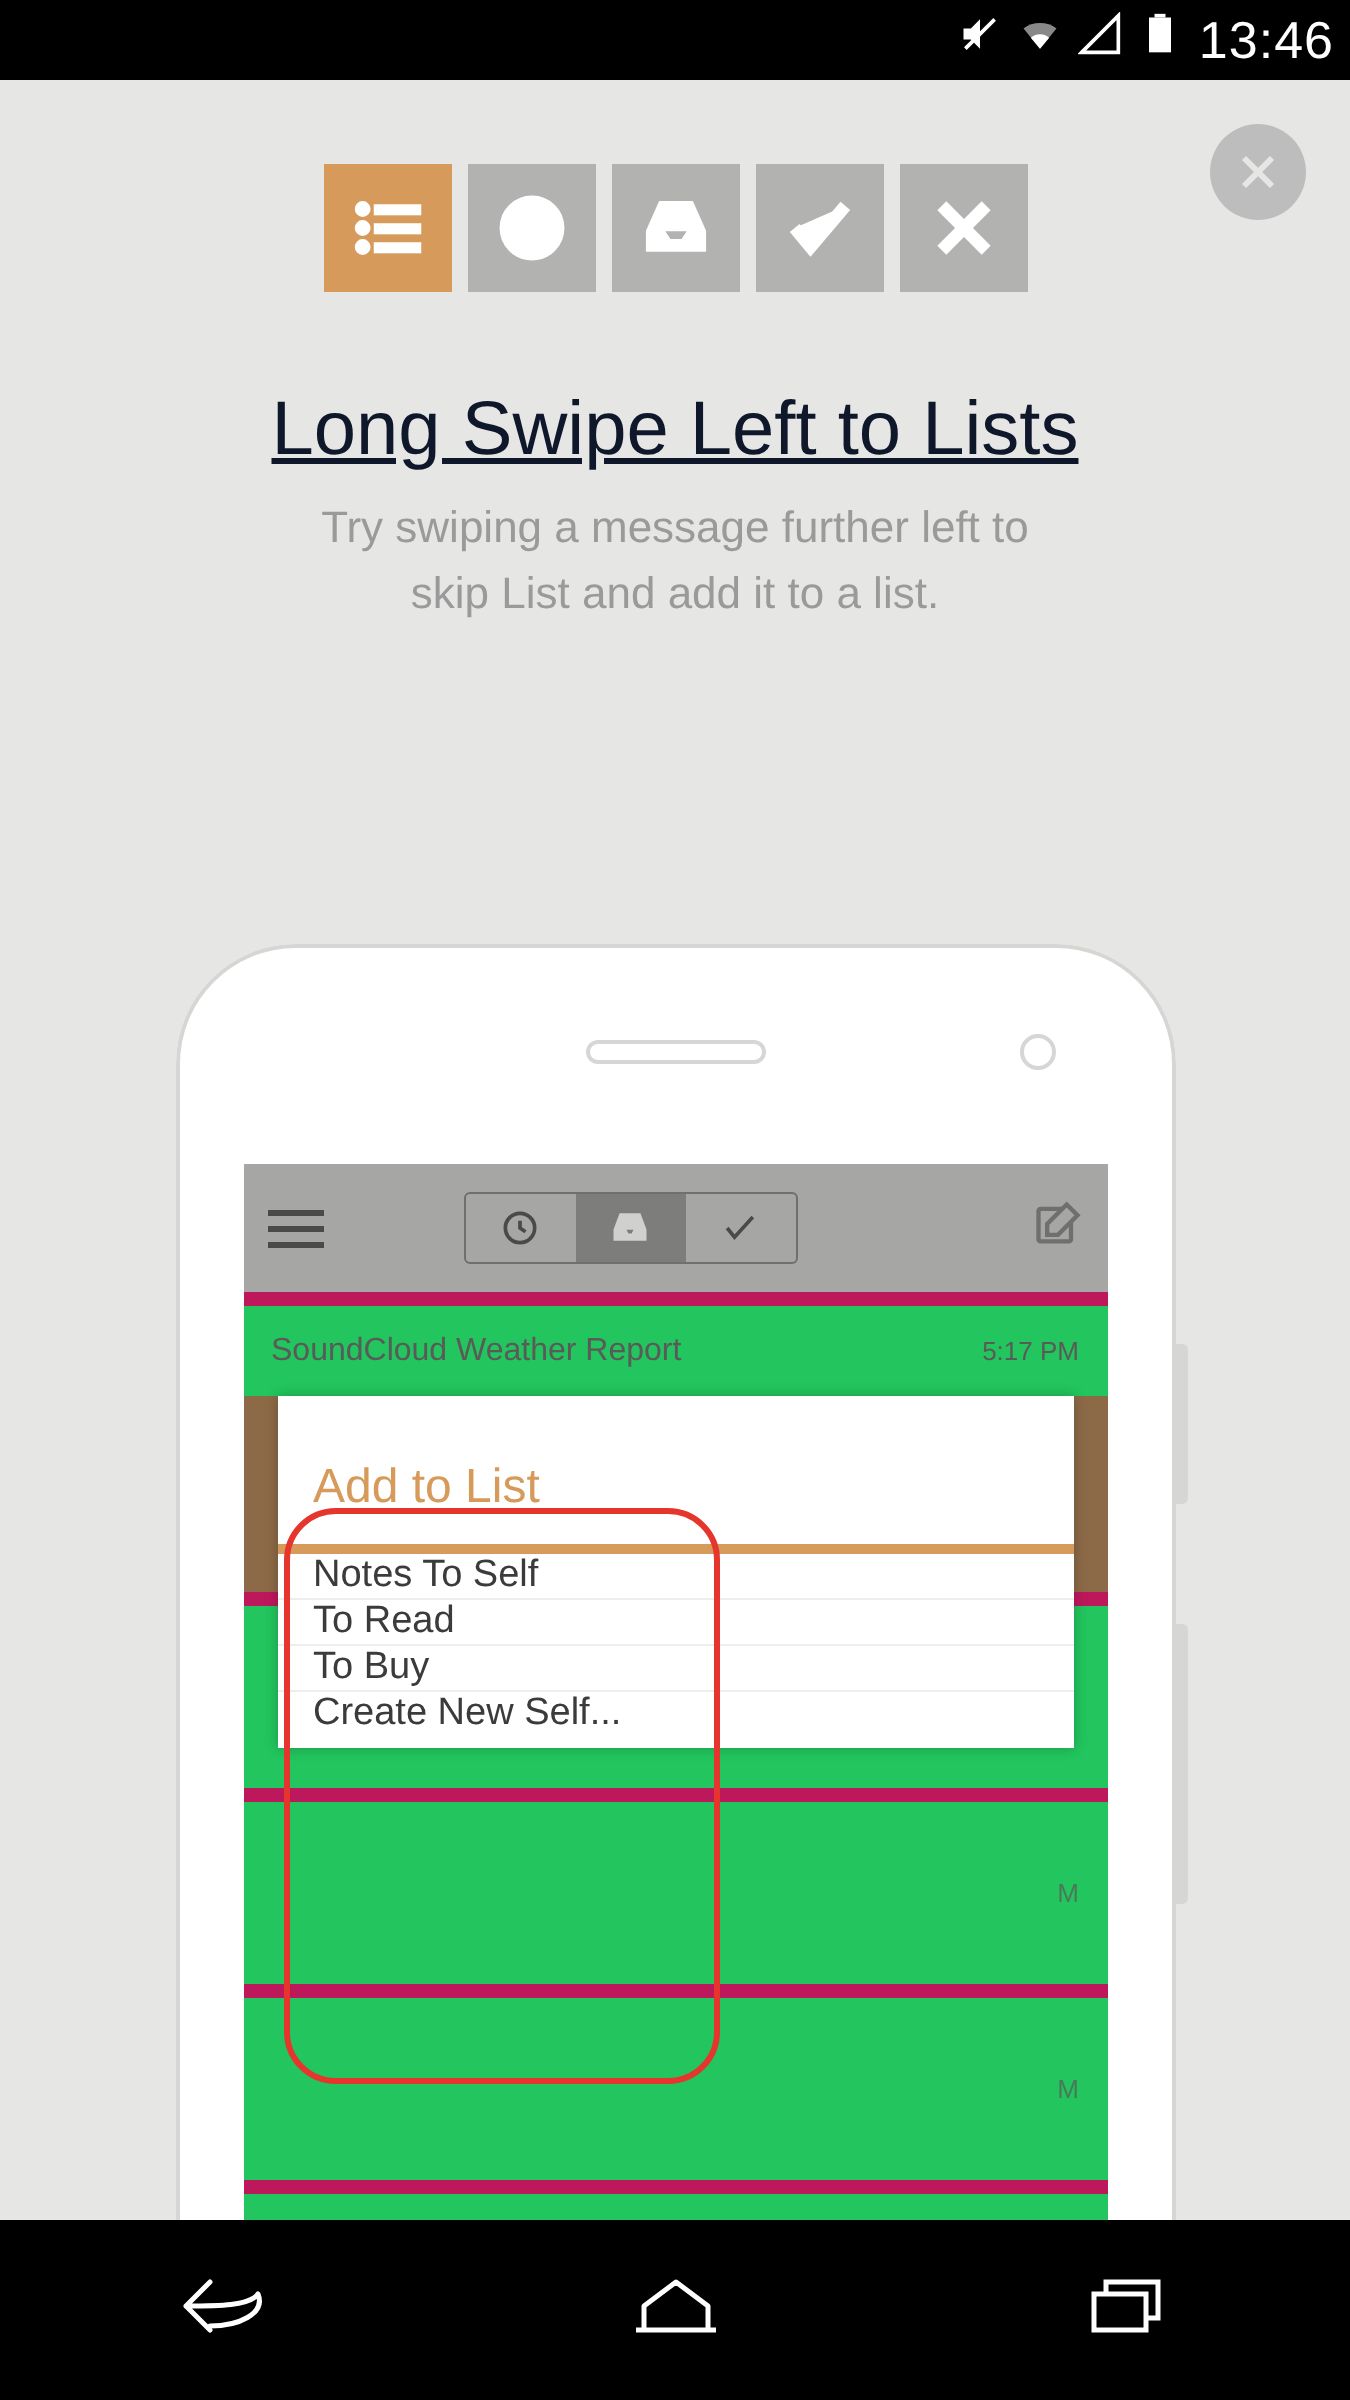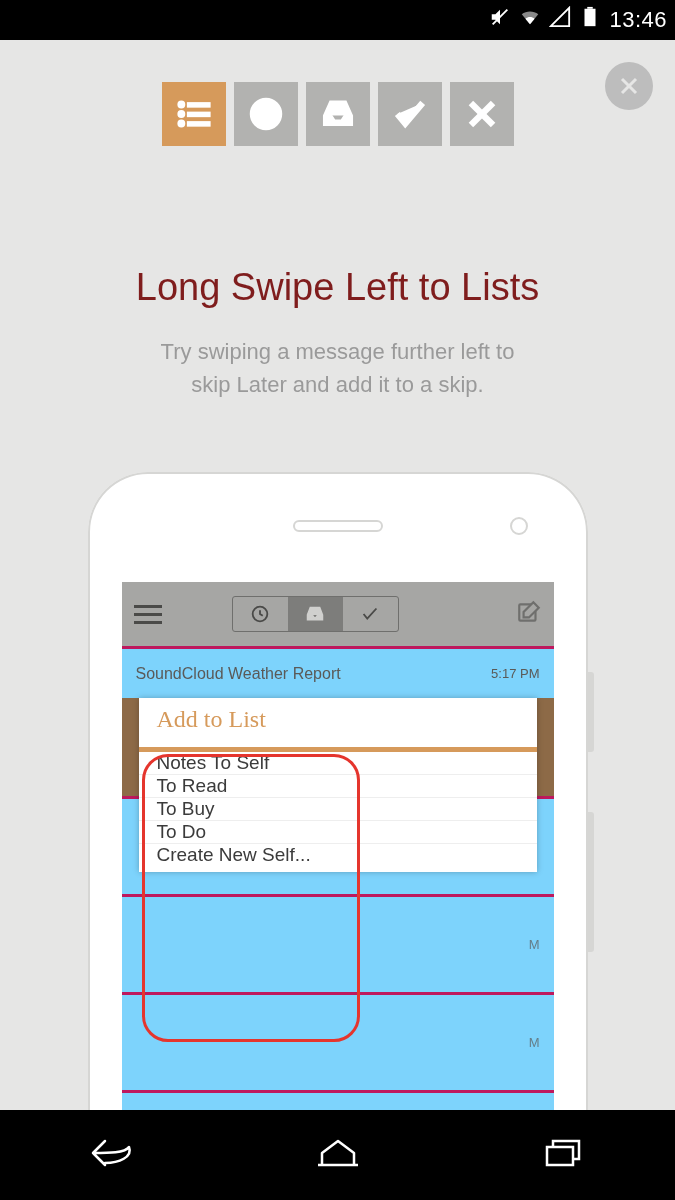--- a/index.html
+++ b/index.html
@@ -12,21 +12,21 @@
     background: #000;
     color: #fff;
     display: flex;
     justify-content: flex-end;
     align-items: center;
     padding: 0 8px;
     gap: 8px;
     font-size: 24px;
   }
   .status-bar svg { width: 22px; height: 22px; fill: #fff; }
-  .status-time { font-size: 22px; letter-spacing: 0.5px; }
+  .status-time { font-size: 26px; letter-spacing: 0.5px; }
 
   
   .tutorial {
     position: absolute;
     top: 40px;
     left: 0;
     right: 0;
     bottom: 90px;
     background: #e6e6e5;
     overflow: hidden;
@@ -61,28 +61,29 @@
     display: flex;
     align-items: center;
     justify-content: center;
   }
   .tab.active { background: #d69a5b; }
   .tab svg { width: 38px; height: 38px; fill: #fff; stroke: #fff; }
 
   
   .headline {
     text-align: center;
-    margin-top: 120px;
+    margin-top: 48px;
     font-weight: 300;
     font-size: 38px;
-    color: #7f1d1d;
+    color: #0f172a;
+    text-decoration: underline;
   }
   .subtitle {
     text-align: center;
-    margin-top: 26px;
+    margin-top: 10px;
     font-size: 22px;
     color: #9a9a9a;
     line-height: 1.5;
   }
 
   
   .phone {
     position: absolute;
     left: 50%;
     transform: translateX(-50%);
@@ -152,22 +153,22 @@
   }
   .seg div.sel { background: #7d7d7b; }
   .seg svg { width: 22px; height: 22px; fill: none; stroke: #4a4a48; stroke-width: 2; }
   .seg div.sel svg { stroke: #d0d0ce; fill: #d0d0ce; }
   .compose { margin-left: auto; }
   .compose svg { width: 26px; height: 26px; fill: none; stroke: #6f6f6d; stroke-width: 2; }
 
   
   .mail-row {
     height: 52px;
-    background: #7dd3fc;
-    border-top: 3px solid #be185d;
+    background: #22c55e;
+    border-top: 7px solid #be185d;
     display: flex;
     align-items: center;
     padding: 0 14px;
     font-size: 16px;
     color: #5a5a58;
     justify-content: space-between;
   }
   .mail-row.brown {
     height: 98px;
     background: #8d6a47;
@@ -181,22 +182,21 @@
     top: 116px;
     left: 17px;
     right: 17px;
     background: #fff;
     box-shadow: 0 0 6px rgba(0,0,0,0.25);
     padding-bottom: 6px;
   }
   .dialog-title {
     color: #d69a5b;
     font-size: 24px;
-    padding: 8px 18px 14px;
-    font-family: Liberation Serif, serif;
+    padding: 32px 18px 14px;
   }
   .dialog-underline {
     height: 5px;
     background: #d69a5b;
   }
   .dialog-item {
     padding: 0 18px;
     font-size: 19px;
     color: #3b3b3b;
     border-bottom: 1px solid #eee;
@@ -306,21 +306,21 @@
       <svg viewBox="0 0 24 24" fill="none" stroke-width="4">
           <line x1="5" y1="5" x2="19" y2="19"></line>
           <line x1="19" y1="5" x2="5" y2="19"></line>
         </svg>
     </div>
   </div>
 
   <div class="headline">Long Swipe Left to Lists</div>
   <div class="subtitle">
     <span>Try swiping a message further left to</span><br>
-    <span>skip Later and add it to a skip.</span>
+    <span>skip List and add it to a list.</span>
   </div>
 
   <div class="phone">
     <div class="phone-speaker"></div>
     <div class="phone-sensor"></div>
     <div class="side-btn" style="top:200px;height:80px"></div>
     <div class="side-btn" style="top:340px;height:140px"></div>
 
     <div class="phone-screen">
 
@@ -372,21 +372,20 @@
       <div class="mail-row">
         <span>flights this week! I cannot WAIT....</span>
       </div>
 
       <div class="dialog">
         <div class="dialog-title">Add to List</div>
         <div class="dialog-underline"></div>
         <div class="dialog-item">Notes To Self</div>
         <div class="dialog-item">To Read</div>
         <div class="dialog-item">To Buy</div>
-        <div class="dialog-item">To Do</div>
         <div class="dialog-item">Create New Self...</div>
       </div>
 
       <div class="highlight" style="top:172px;left:20px;width:218px;height:288px"></div>
 
     </div>
   </div>
 </div>
 
 <div class="navbar">

